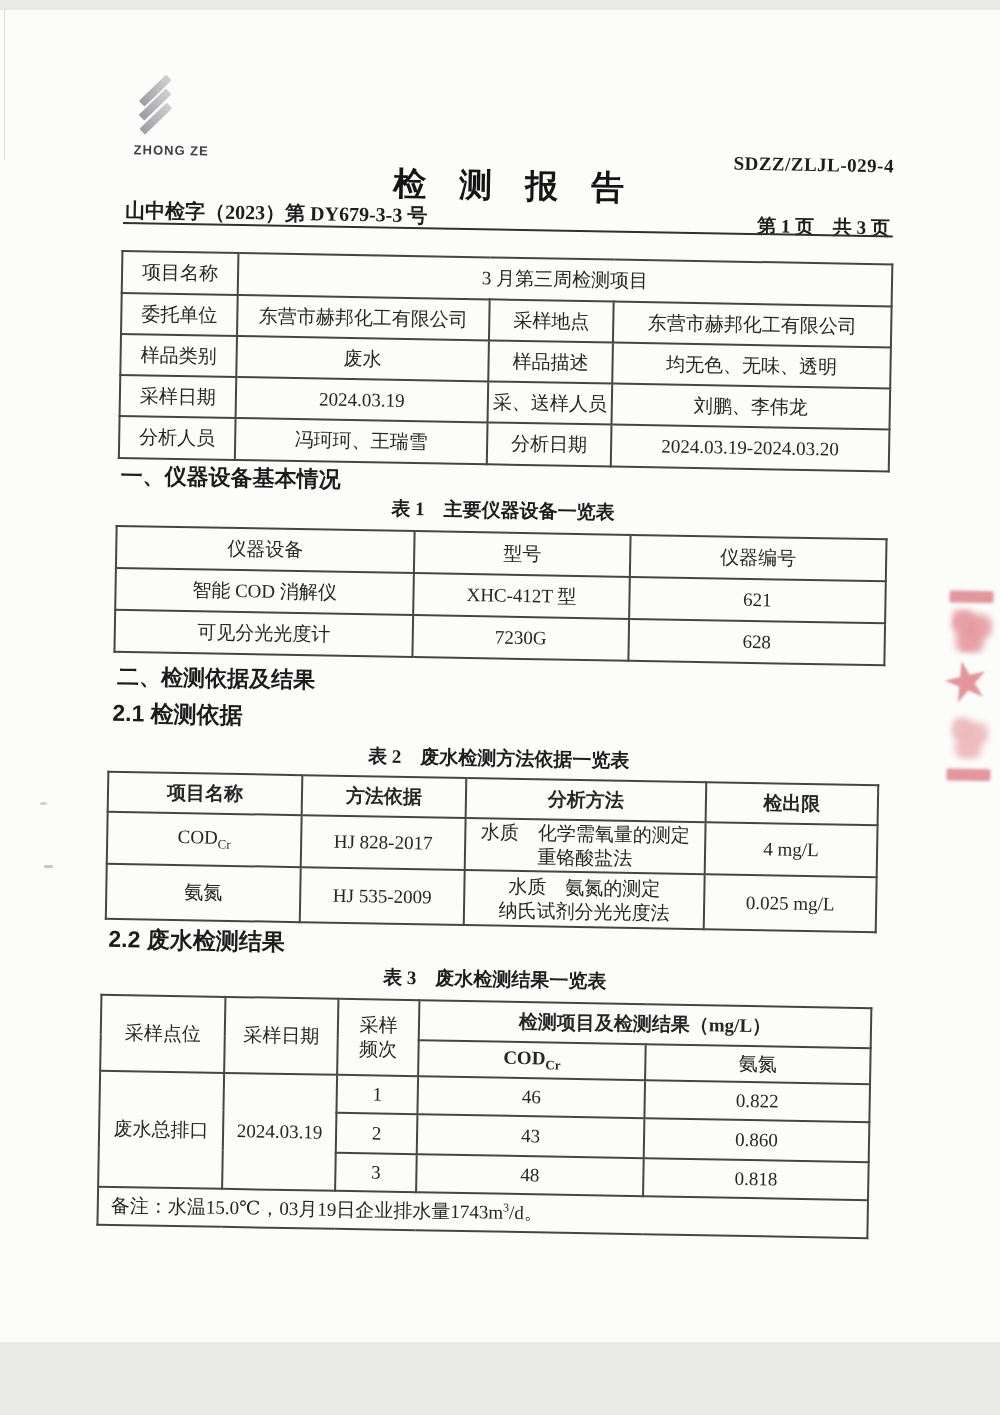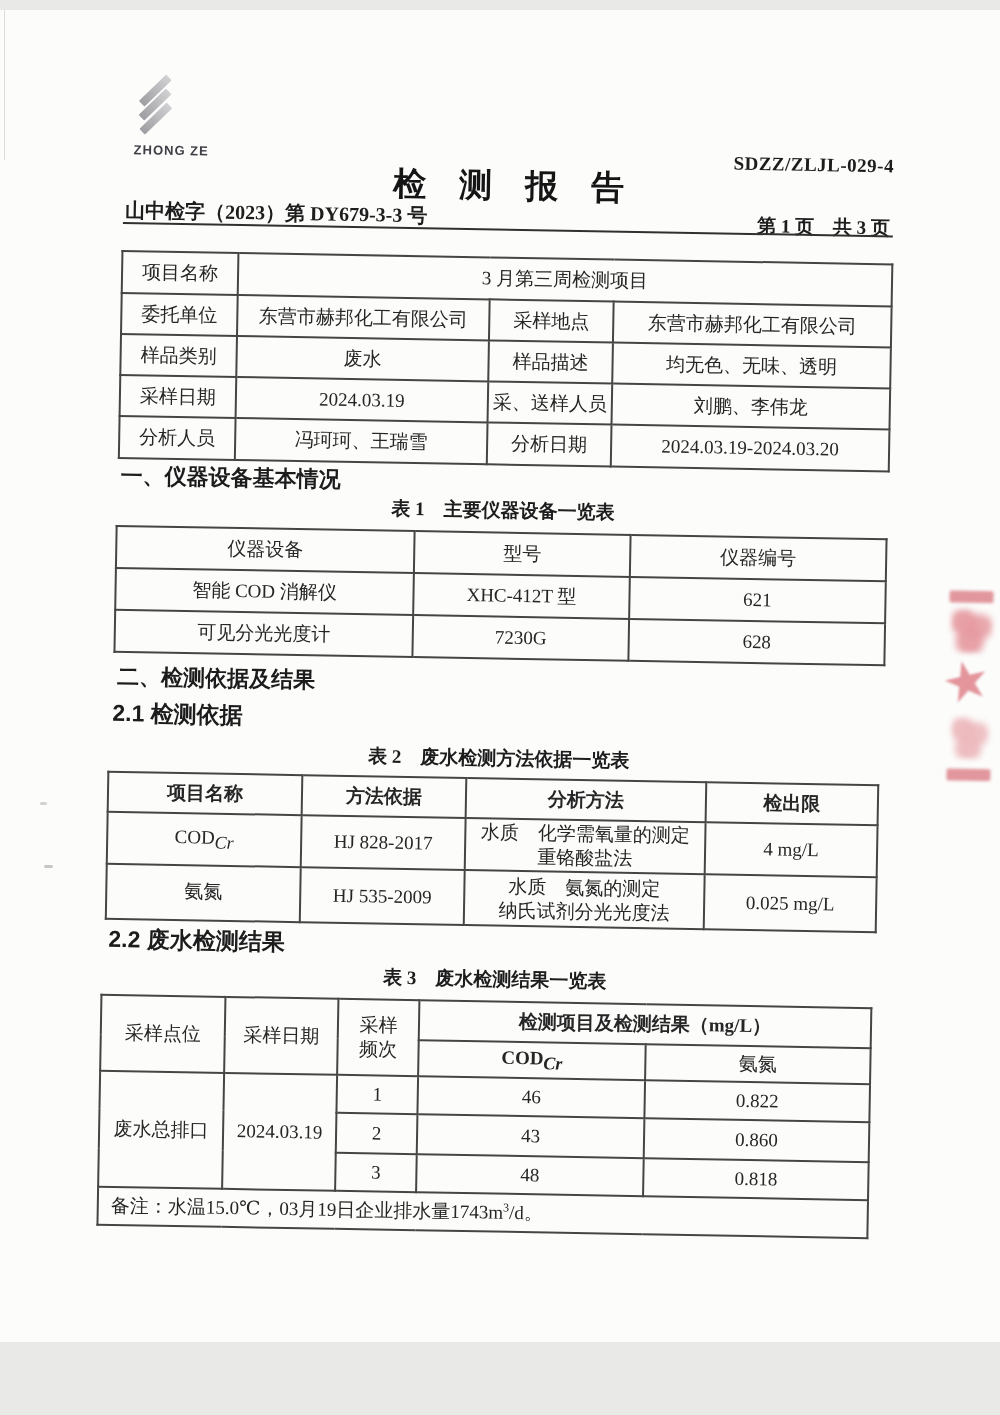--- a/index.html
+++ b/index.html
@@ -27,21 +27,21 @@
     font-weight:bold; font-size:33px; color:#151515; }
   .report-no { left:125px; top:187px; font-weight:bold; font-size:20px; color:#1d1d1d; }
   .page-indicator { left:690px; top:192px; width:200px; text-align:right;
     font-weight:bold; font-size:19px; color:#1d1d1d; }
   .header-rule { left:123px; top:212px; width:770px; height:2px; background:#303030; }
 
   
   table { border-collapse:collapse; table-layout:fixed; }
   td { border:2px solid #454545; text-align:center; vertical-align:middle;
        font-size:19px; padding:0 4px; color:#262626; overflow:hidden; }
-  sub.small { font-size:18px;font-style:italic; }
+  sub.small { font-size:13px; }
   sup.small { font-size:12px; }
 
   .info-table  { left:122px; top:240px; }
   .t1          { left:121px; top:515px; }
   .t2          { left:117px; top:761px; }
   .t3          { left:114px; top:984px; }
   .bold { font-weight:bold; }
   .note-cell { text-align:left !important; padding-left:12px !important; }
   .two-line { line-height:24px; }
 

